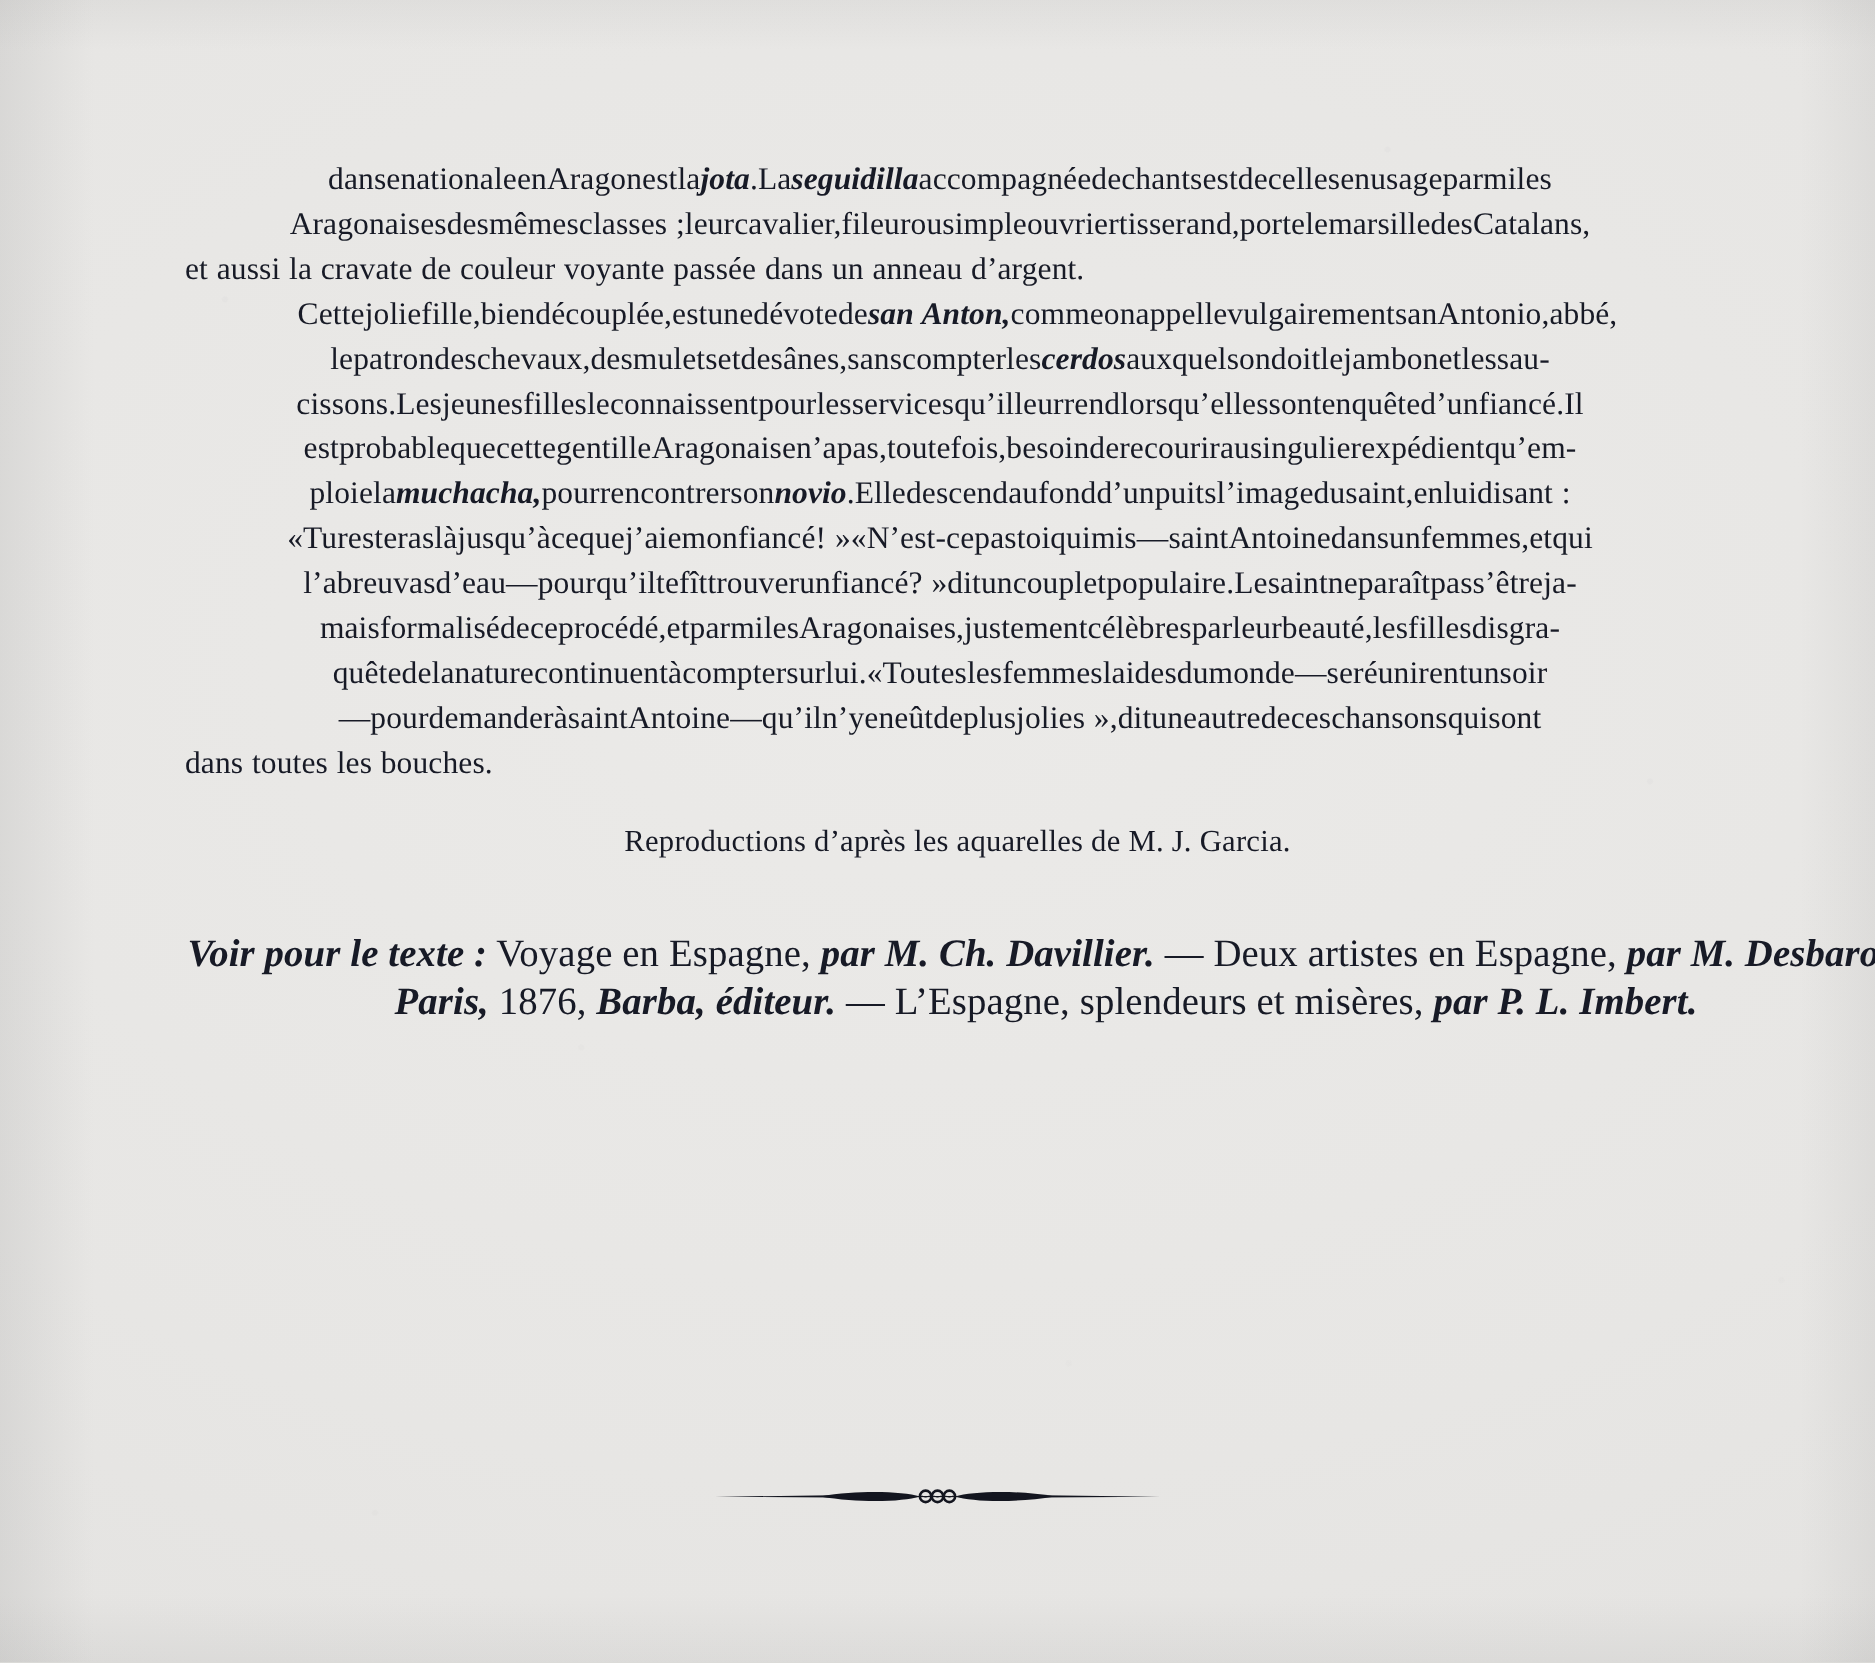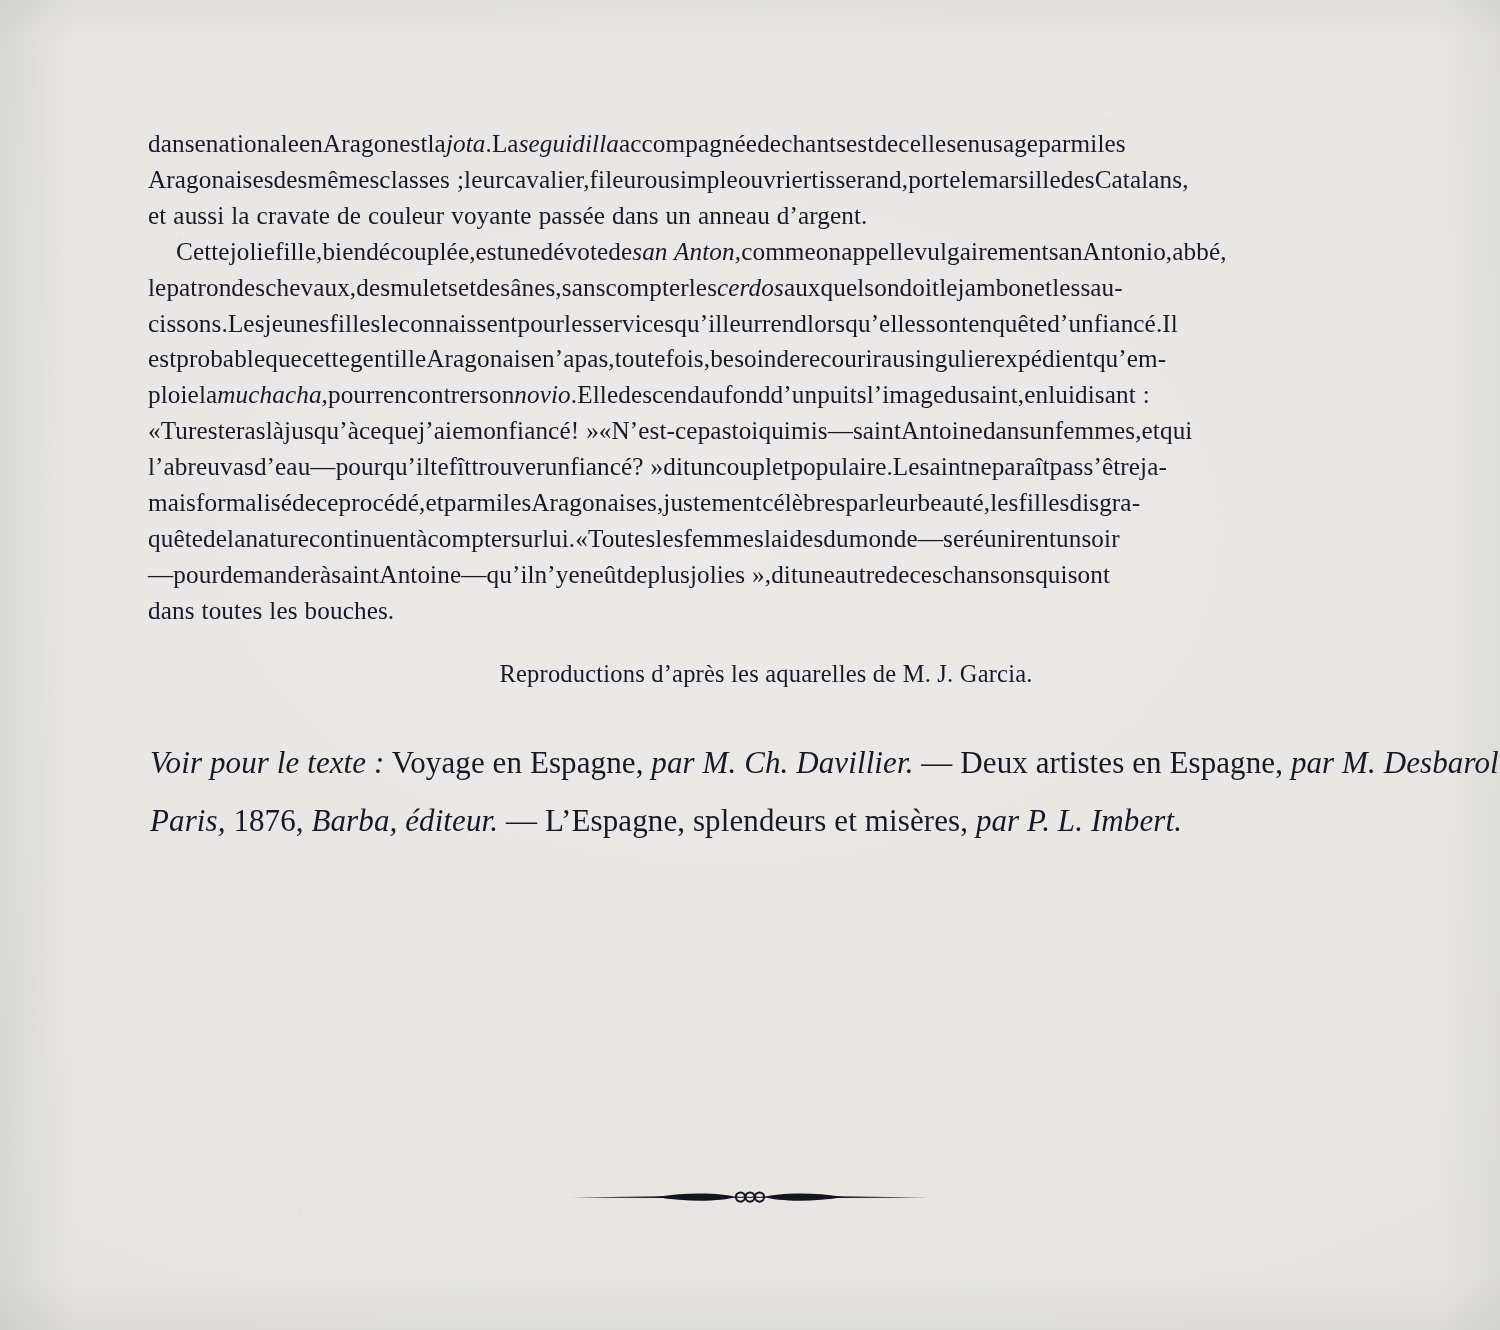--- a/index.html
+++ b/index.html
@@ -61,26 +61,26 @@
     letter-spacing: .1px;
     word-spacing: .6px;
   }
   
   p.body .ln {
     display: block;
     white-space: nowrap;
   }
   p.body .ln.j {
     display: flex;
-    justify-content: flex-start;
+    justify-content: center;
     white-space: nowrap;
   }
   p.body .ln.j > span { white-space: pre; }
 
-  i, .it { font-style: italic; }
+  i, .it { font-style: italic; font-weight: bold; }
 
   .caption {
     position: absolute;
     left: 0;
     right: 0;
     top: 658px;
     text-align: center;
     font-size: 24.5px;
     line-height: 32px;
     letter-spacing: .2px;
@@ -90,21 +90,21 @@
   .refblock {
     position: absolute;
     left: 150px;
     top: 744px;
     width: 1208px;
     font-size: 31px;
     line-height: 38px;
     letter-spacing: .1px;
   }
   .refblock .l1 { display: block; white-space: nowrap; }
-  .refblock .l2 { display: block; text-align: left; white-space: nowrap; margin-top: 20px; }
+  .refblock .l2 { display: block; text-align: right; white-space: nowrap; }
 
   
   .ornament {
     position: absolute;
     left: 50%;
     transform: translateX(-50%);
     top: 1180px;
     width: 360px;
     height: 34px;
   }

